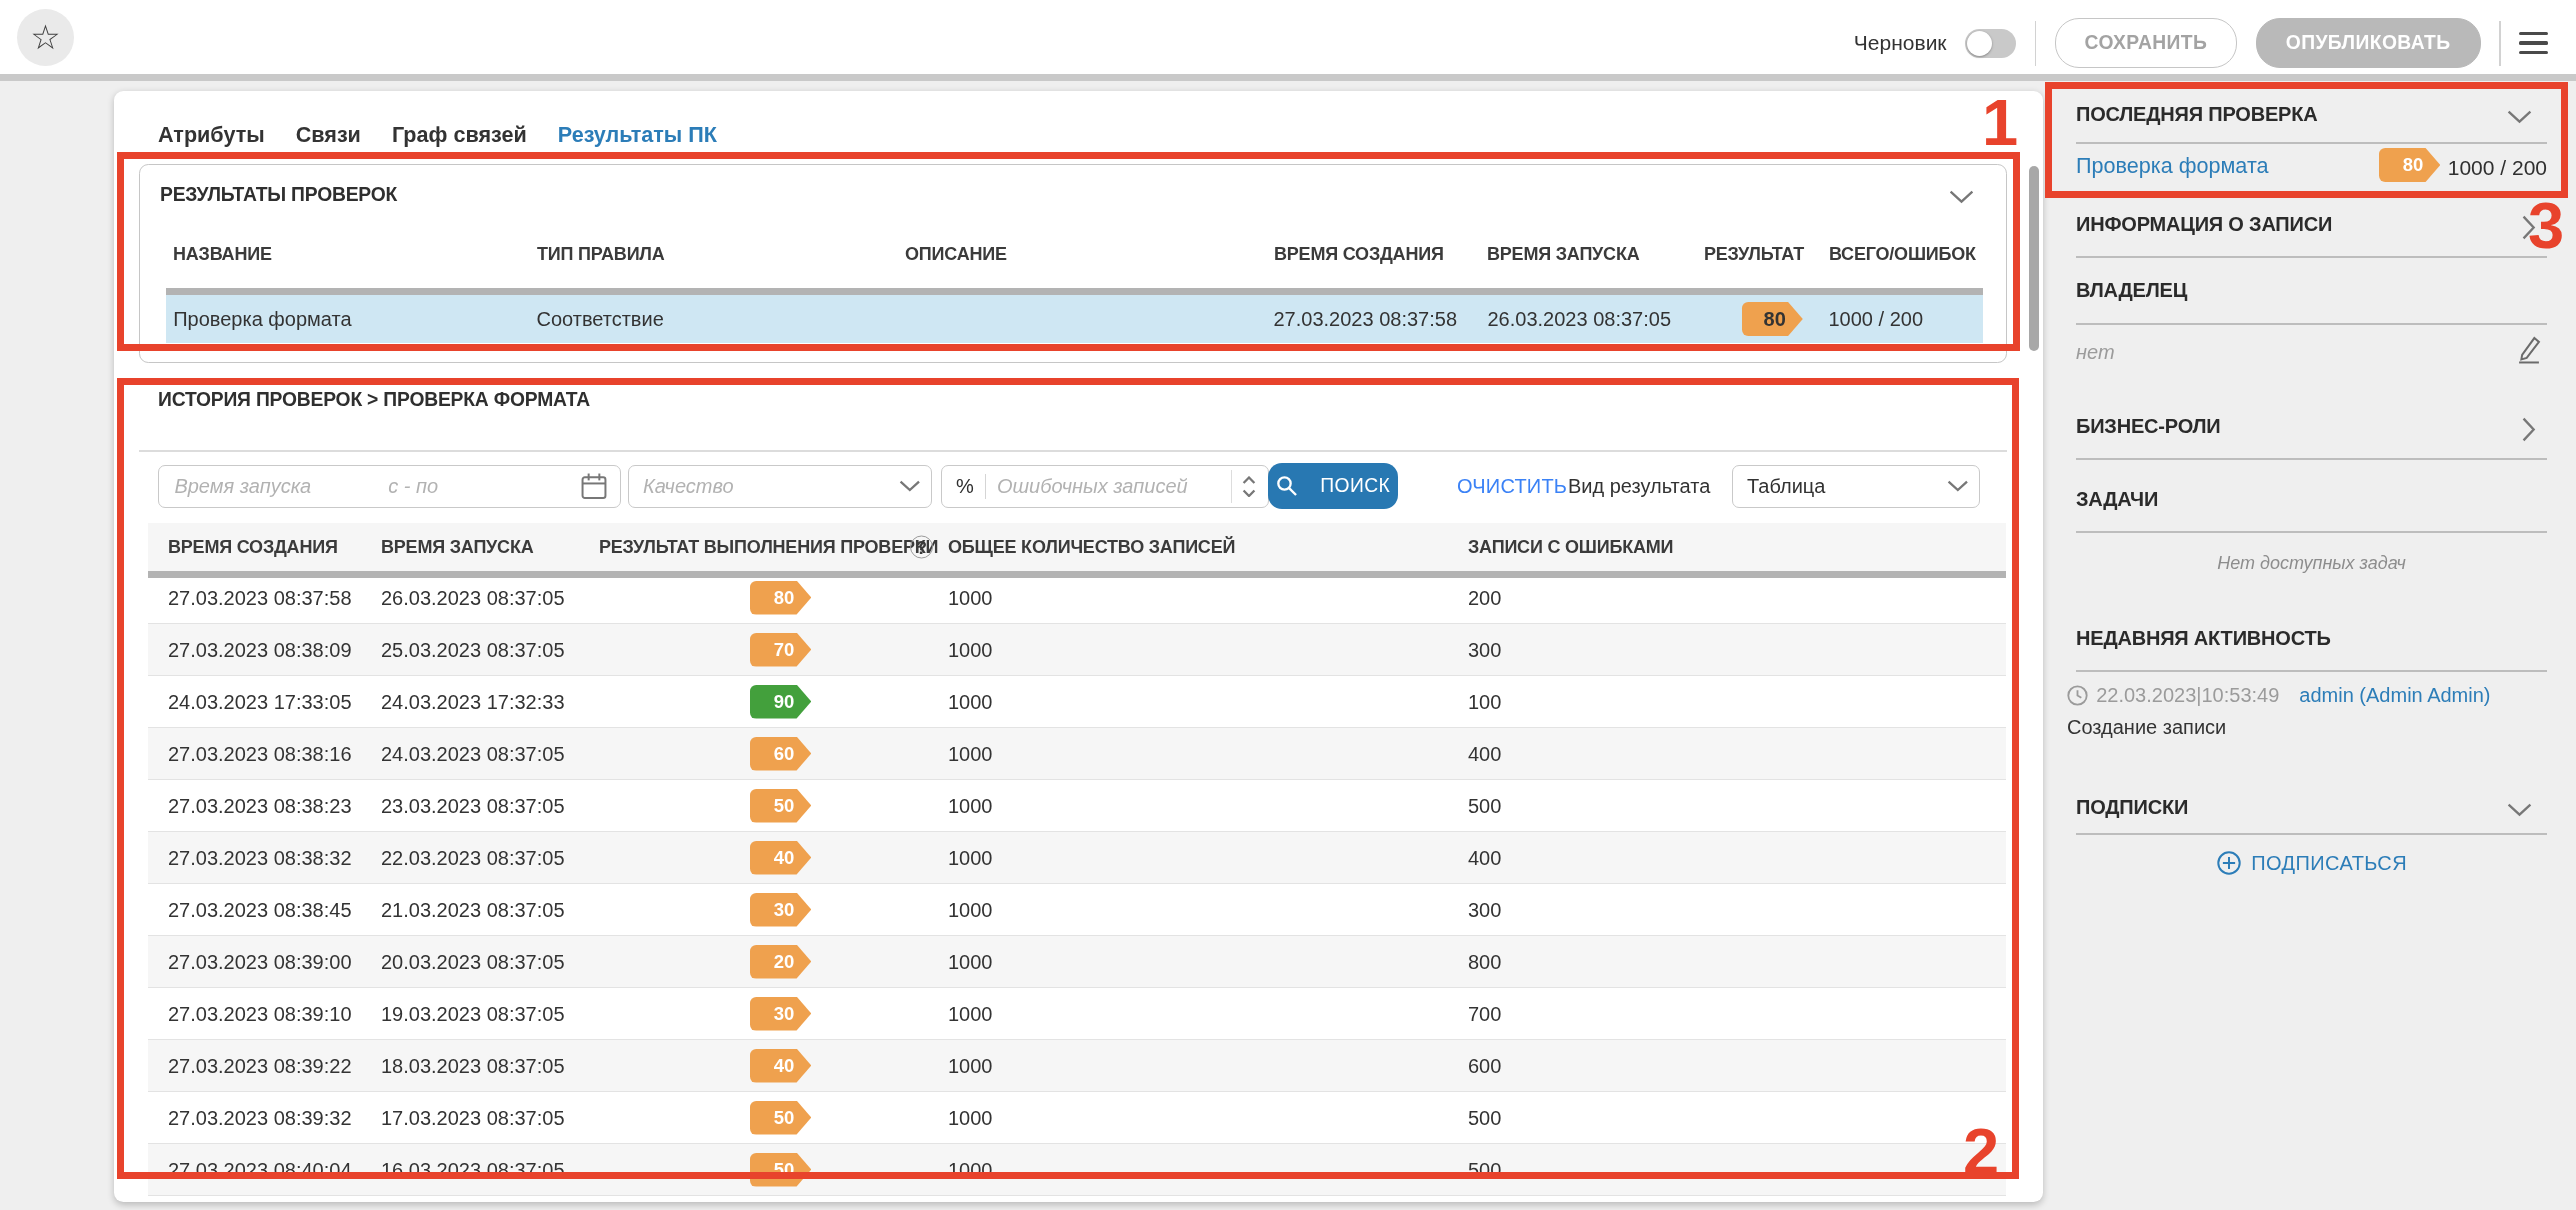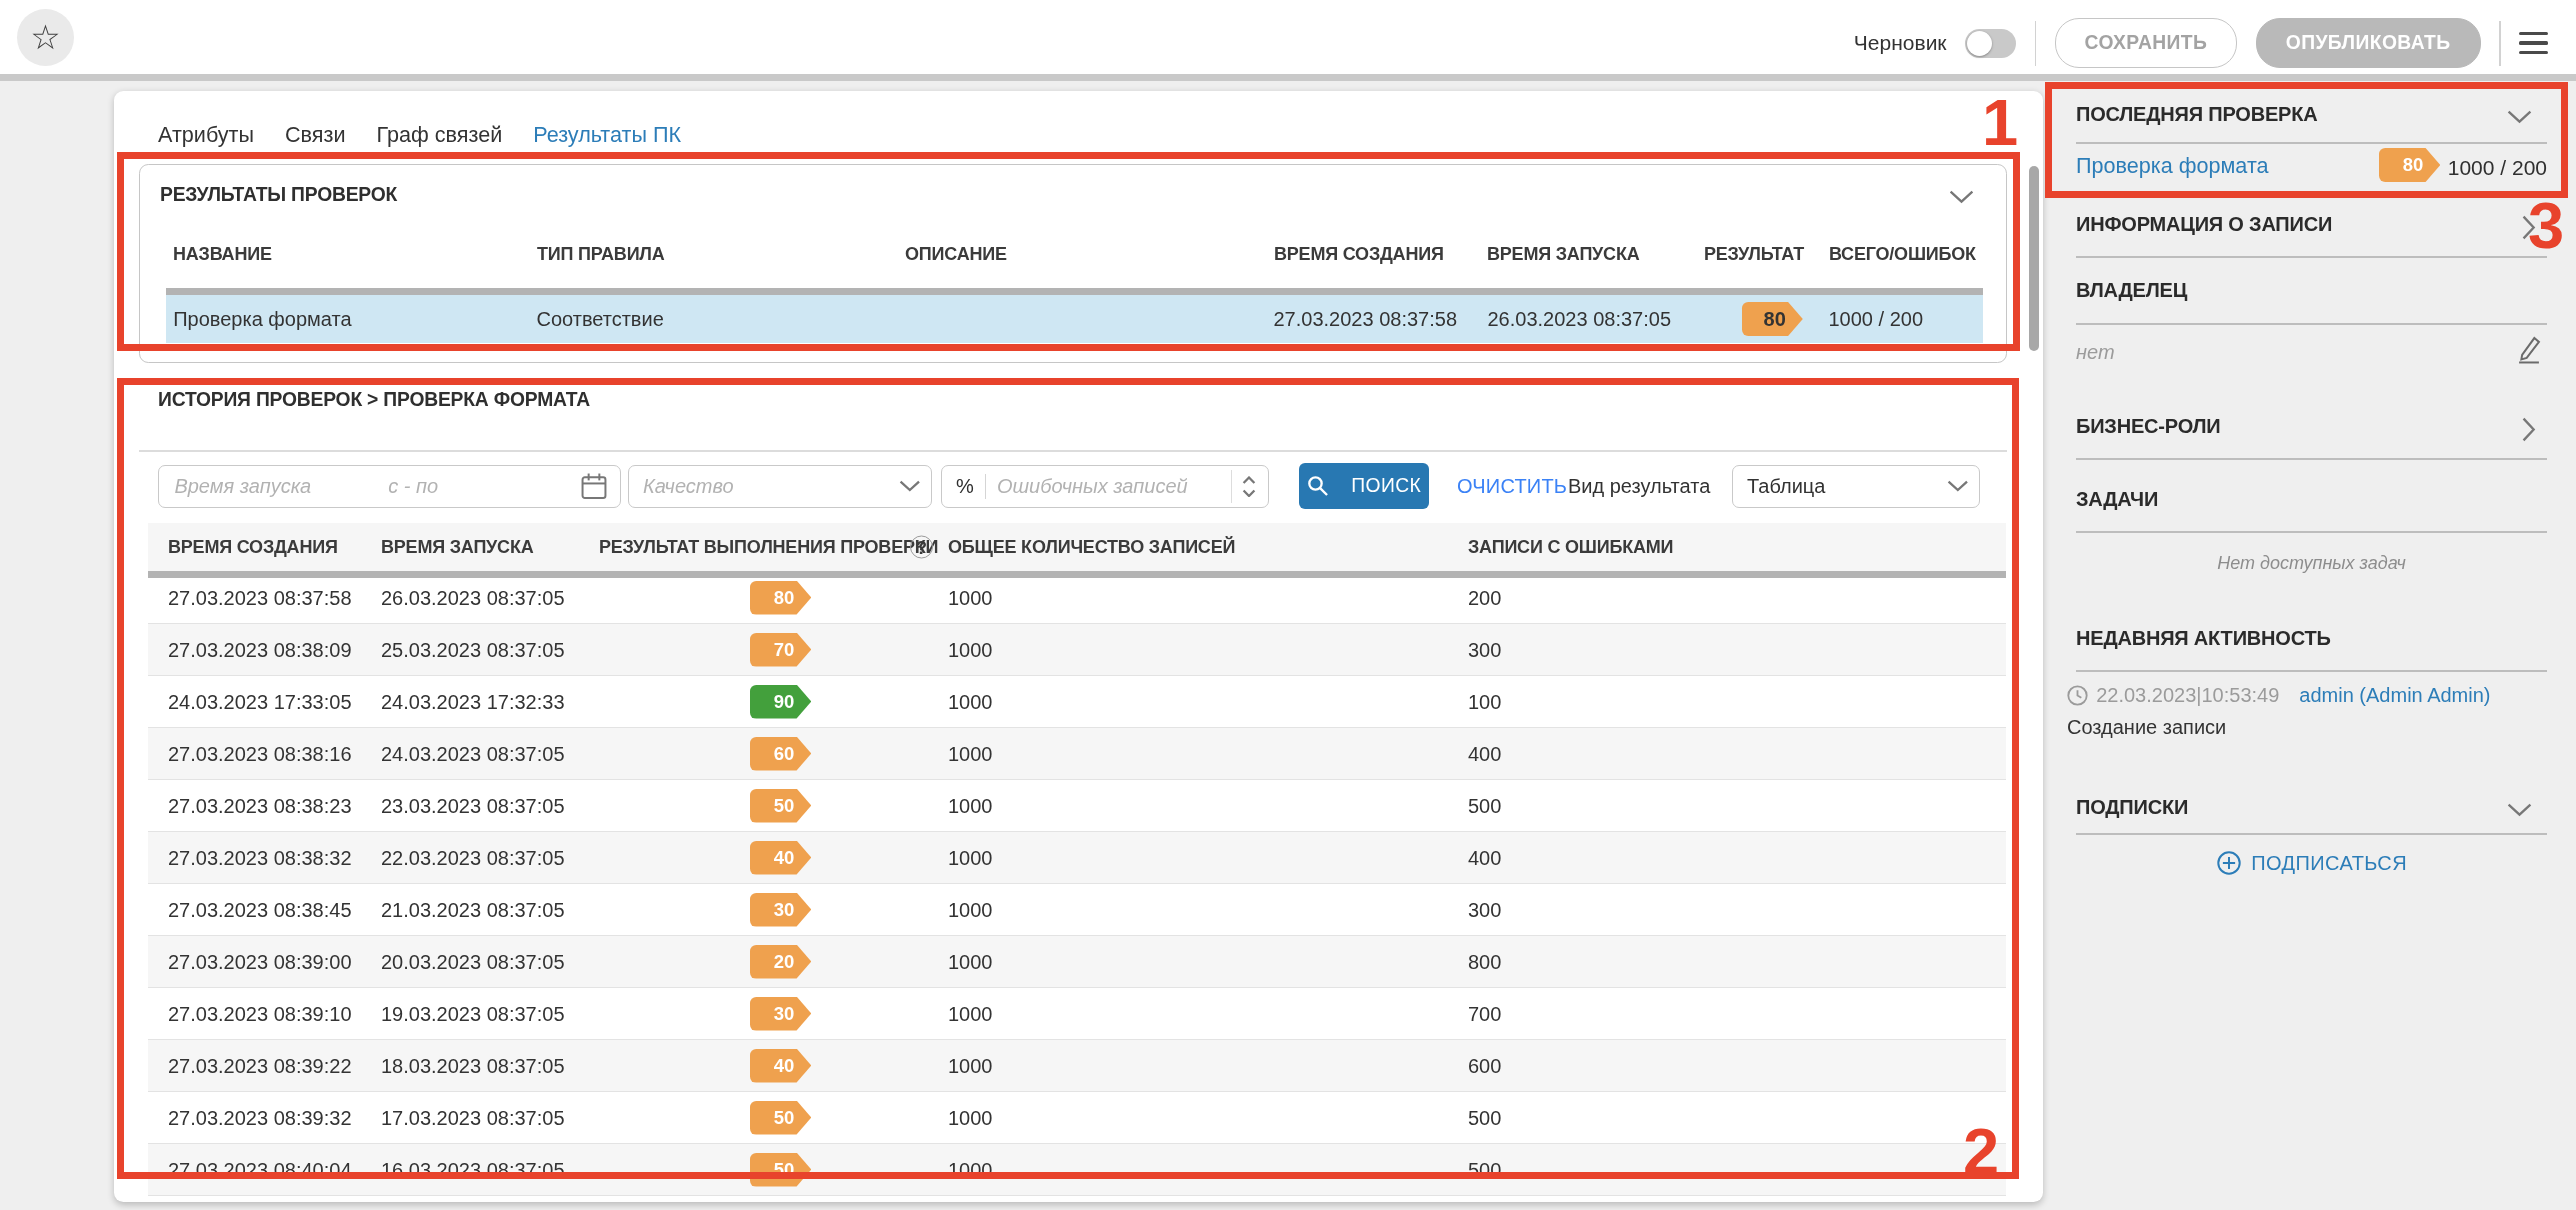--- a/index.html
+++ b/index.html
@@ -19,21 +19,21 @@
   .toggle{width:51px;height:29px;border-radius:14.7px;background:#c9c9c9;position:relative;}
   .toggle .knob{position:absolute;left:2.3px;top:2.3px;width:25px;height:25px;border-radius:50%;background:#fff;box-shadow:0 0.8px 2.3px rgba(0,0,0,.35);}
   .vdiv{width:1.5px;height:45px;background:#d2d2d2;}
   .btn{height:48px;border-radius:24px;font-size:19.3px;font-weight:700;display:flex;align-items:center;padding:0 29px;letter-spacing:0.4px;}
   .btn-save{background:#fff;border:1.5px solid #c6c6c6;color:#a3a3a3;}
   .btn-publish{background:#b9b9b9;border:1.5px solid #b9b9b9;color:#fff;}
   .burger{display:flex;flex-direction:column;gap:6.2px;}
   .burger div{width:29px;height:3.1px;background:#4a4a4a;border-radius:1.5px;}
   
   .panel{position:absolute;left:114px;top:91px;width:1929px;height:1111px;background:#fff;border-radius:9.3px;box-shadow:0 2.3px 7px rgba(0,0,0,.22);overflow:hidden;}
-  .tabs{position:absolute;left:44px;top:31px;display:flex;gap:31px;font-size:21.6px;color:#333;}
+  .tabs{position:absolute;left:44px;top:31px;display:flex;gap:31px;font-size:21.6px;color:#333;font-weight:bold;}
   .tab.active{color:#2c7db8;}
   .vthumb{position:absolute;left:1915px;top:75px;width:10px;height:185px;border-radius:5.4px;background:#a8a8a8;}
   
   .card1{position:absolute;left:25px;top:73px;width:1868px;height:199px;border:1.5px solid #c6c6c6;border-radius:9.3px;background:#fff;box-sizing:border-box;}
   .card1-title{position:absolute;left:20px;top:18.5px;font-size:19.3px;font-weight:700;color:#2f2f2f;letter-spacing:-0.2px;}
   .chev{stroke:#777;fill:none;stroke-width:3;}
   .card1-chev{position:absolute;right:32px;top:25px;}
   .thead1 span{position:absolute;top:79px;font-size:18px;font-weight:700;color:#3b3b3b;letter-spacing:-0.2px;white-space:nowrap;}
   .h1a{left:33px}.h1b{left:397px}.h1c{left:765px}.h1d{left:1134px}.h1e{left:1347px}.h1f{left:1564px}.h1g{left:1689px}
   .hbar1{position:absolute;left:25.5px;top:123px;width:1817px;height:7px;background:#b3b3b3;}
@@ -53,21 +53,21 @@
   .f-date .ph1{margin-left:15.4px;}
   .f-date .ph2{margin-left:77px;}
   .f-date .cal{margin-left:auto;margin-right:12.3px;}
   .f-quality{left:514px;width:304px;}
   .f-quality .ph{margin-left:14px;}
   .f-quality svg{margin-left:auto;margin-right:10.8px;}
   .f-errors{left:827px;width:328px;}
   .pct{font-size:20px;color:#2f2f2f;margin-left:14px;}
   .f-errors .sep{width:1.5px;height:25px;background:#d5d5d5;margin:0 10.8px;}
   .spin{margin-left:auto;margin-right:3.1px;display:flex;flex-direction:column;gap:4.6px;align-items:center;border-left:1.5px solid #ddd;padding:6.2px 9.3px;}
-  .btn-search{position:absolute;left:1185px;top:372px;width:130px;height:46px;background:#2878b2;border-radius:6px;color:#fff;display:flex;align-items:center;justify-content:center;gap:23px;font-size:19.3px;letter-spacing:0.4px;}
+  .btn-search{position:absolute;left:1154px;top:372px;width:130px;height:46px;background:#2878b2;border-radius:14px;color:#fff;display:flex;align-items:center;justify-content:center;gap:23px;font-size:19.3px;letter-spacing:0.4px;}
   .clear-link{position:absolute;left:1343px;top:384px;font-size:20px;color:#3b82f6;letter-spacing:0.2px;}
   .view-label{position:absolute;left:1454px;top:384px;font-size:20px;color:#333;}
   .f-view{left:1618px;width:248px;}
   .f-view .val{font-size:20px;color:#333;margin-left:14px;}
   .f-view svg{margin-left:auto;margin-right:10.8px;}
   
   .thead2{position:absolute;left:34px;top:432px;width:1858px;height:48px;background:#f6f6f6;}
   .thead2 span{position:absolute;top:50%;transform:translateY(-50%);font-size:18px;font-weight:700;color:#3b3b3b;letter-spacing:-0.2px;white-space:nowrap;}
   .h2a{left:20px}.h2b{left:233px}.h2c{left:451px}.h2d{left:800px}.h2e{left:1320px}
   .qicon{position:absolute;left:762px;top:50%;transform:translateY(-50%);width:23px;height:23px;border:1.5px solid #9a9a9a;border-radius:50%;color:#9a9a9a;font-size:15.4px;font-weight:400;text-align:center;line-height:23px;box-sizing:border-box;}

